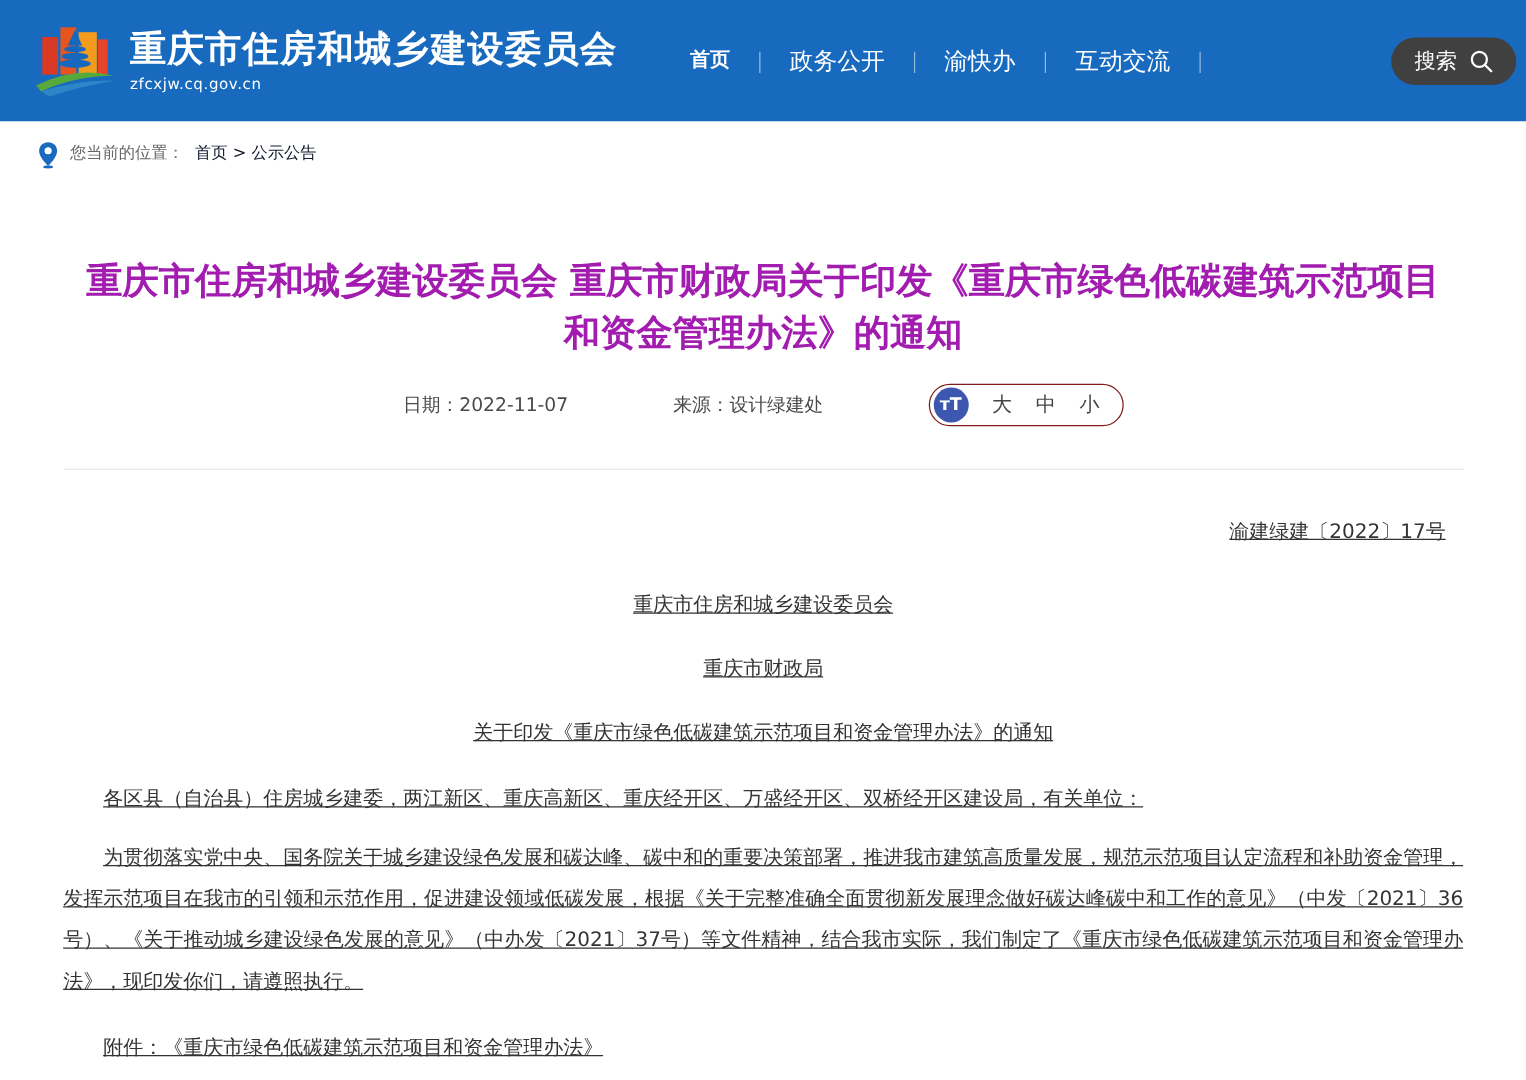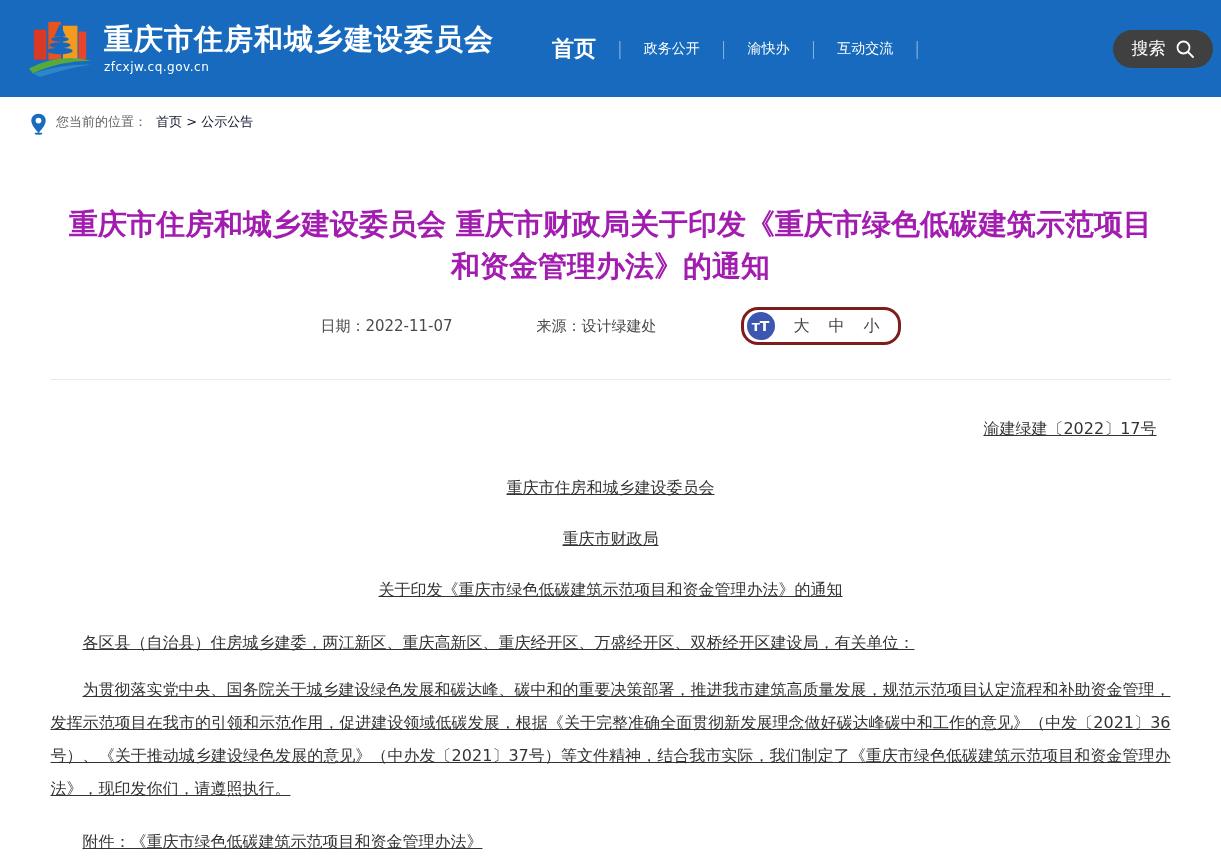--- a/index.html
+++ b/index.html
@@ -18,22 +18,22 @@
     display: flex;
     align-items: center;
   }
   .brand { display: flex; align-items: center; margin-left: 28px; }
   .logo { width: 64px; height: 66px; flex: 0 0 auto; }
   .brand-text { margin-left: 12px; color: #fff; }
   .site-name { font-size: 29px; font-weight: bold; letter-spacing: 1px; line-height: 1.15; }
   .site-url { font-size: 12px; margin-top: 3px; letter-spacing: .5px; }
 
   .main-nav { display: flex; align-items: center; margin-left: 58px; color: #fff; white-space: nowrap; }
-  .nav-item { font-size: 14px; cursor: pointer; }
-  .nav-item.active { font-size: 22px; font-weight: bold; }
+  .nav-item { font-size: 19px; cursor: pointer; }
+  .nav-item.active { font-size: 16px; font-weight: bold; }
   .nav-sep { color: rgba(255,255,255,.6); margin: 0 21px; font-size: 17px; font-weight: 200; }
 
   .search-btn {
     margin-left: auto; margin-right: 8px;
     background: #404040;
     border: none;
     border-radius: 20px;
     height: 38px; width: 100px;
     display: flex; align-items: center; justify-content: center; gap: 9px;
     color: #fff; font-size: 17px; cursor: pointer;
@@ -64,21 +64,21 @@
 
   .meta-row {
     margin-top: 20px;
     display: flex; justify-content: center; align-items: center;
     gap: 84px;
     font-size: 15px; color: #4a4a4a;
   }
   .meta-item { white-space: nowrap; }
   .font-widget {
     display: flex; align-items: center;
-    border: 3px solid #7f1d1d; border-radius: 17px;
+    border: 1px solid #7f1d1d; border-radius: 17px;
     padding: 2px 18px 2px 3px;
     gap: 0;
     background: #fff;
   }
   .font-icon {
     width: 28px; height: 28px; border-radius: 50%;
     background: #3d57b0; color: #fff;
     display: flex; align-items: center; justify-content: center;
     font-size: 14px; font-weight: bold;
     letter-spacing: 0;

